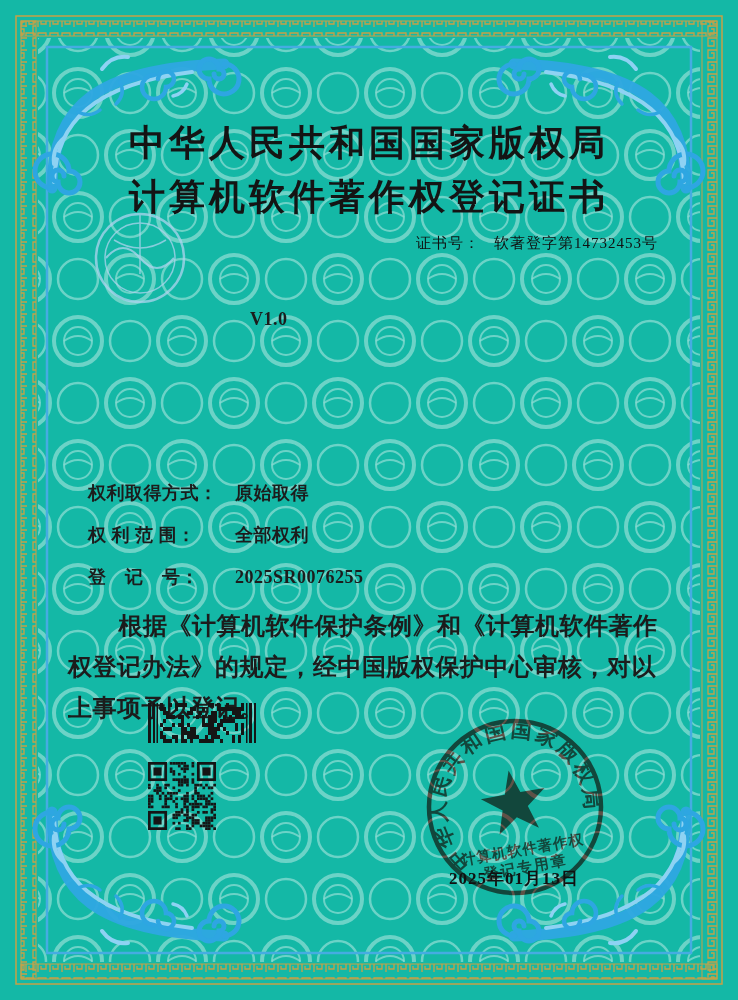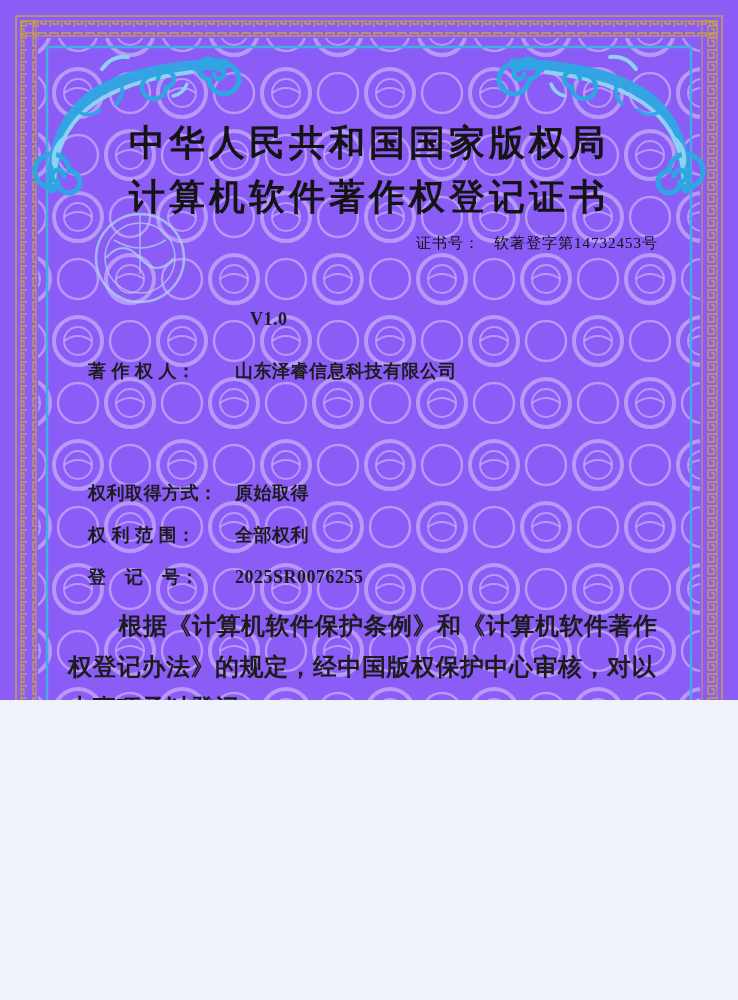--- a/index.html
+++ b/index.html
@@ -1,18 +1,18 @@
 <!DOCTYPE html>
 <html><head>
 <meta charset="utf-8">
 <style>
   html,body{margin:0;padding:0;background:#eef4f9;}
   .page{
-    position:relative;width:738px;height:700px;overflow:hidden;
-    background:#8b5cf6;
+    position:relative;width:738px;height:1000px;overflow:hidden;
+    background:#14b8a6;
     font-family:"Liberation Serif","DejaVu Serif",serif;
     color:#1c1c1c;
   }
   .bg-svg{position:absolute;left:0;top:0;width:738px;height:1000px;}
   .title{
     position:absolute;top:116px;left:0;right:0;text-align:center;
     font-size:36px;font-weight:700;letter-spacing:4px;line-height:54px;color:#141414;
   }
   .cert-no{
     position:absolute;top:234px;right:80px;font-size:15px;letter-spacing:1px;color:#101010;
@@ -109,24 +109,20 @@
     <div>中华人民共和国国家版权局</div>
     <div>计算机软件著作权登记证书</div>
   </div>
 
   <div class="cert-no">
     <span>证书号：</span><span class="num">软著登字第14732453号</span>
   </div>
 
   <div class="field row-sw2">V1.0</div>
 
-  <div class="field row-owner">
-    <span class="flabel">著 作 权 人：</span>
-    <span class="fvalue">山东泽睿信息科技有限公司</span>
-  </div>
 
   <div class="field row-scope">
     <span class="flabel">权 利 范 围：</span>
     <span class="fvalue">全部权利</span>
   </div>
 
   <div class="field row-acq">
     <span class="flabel">权利取得方式：</span>
     <span class="fvalue">原始取得</span>
   </div>

